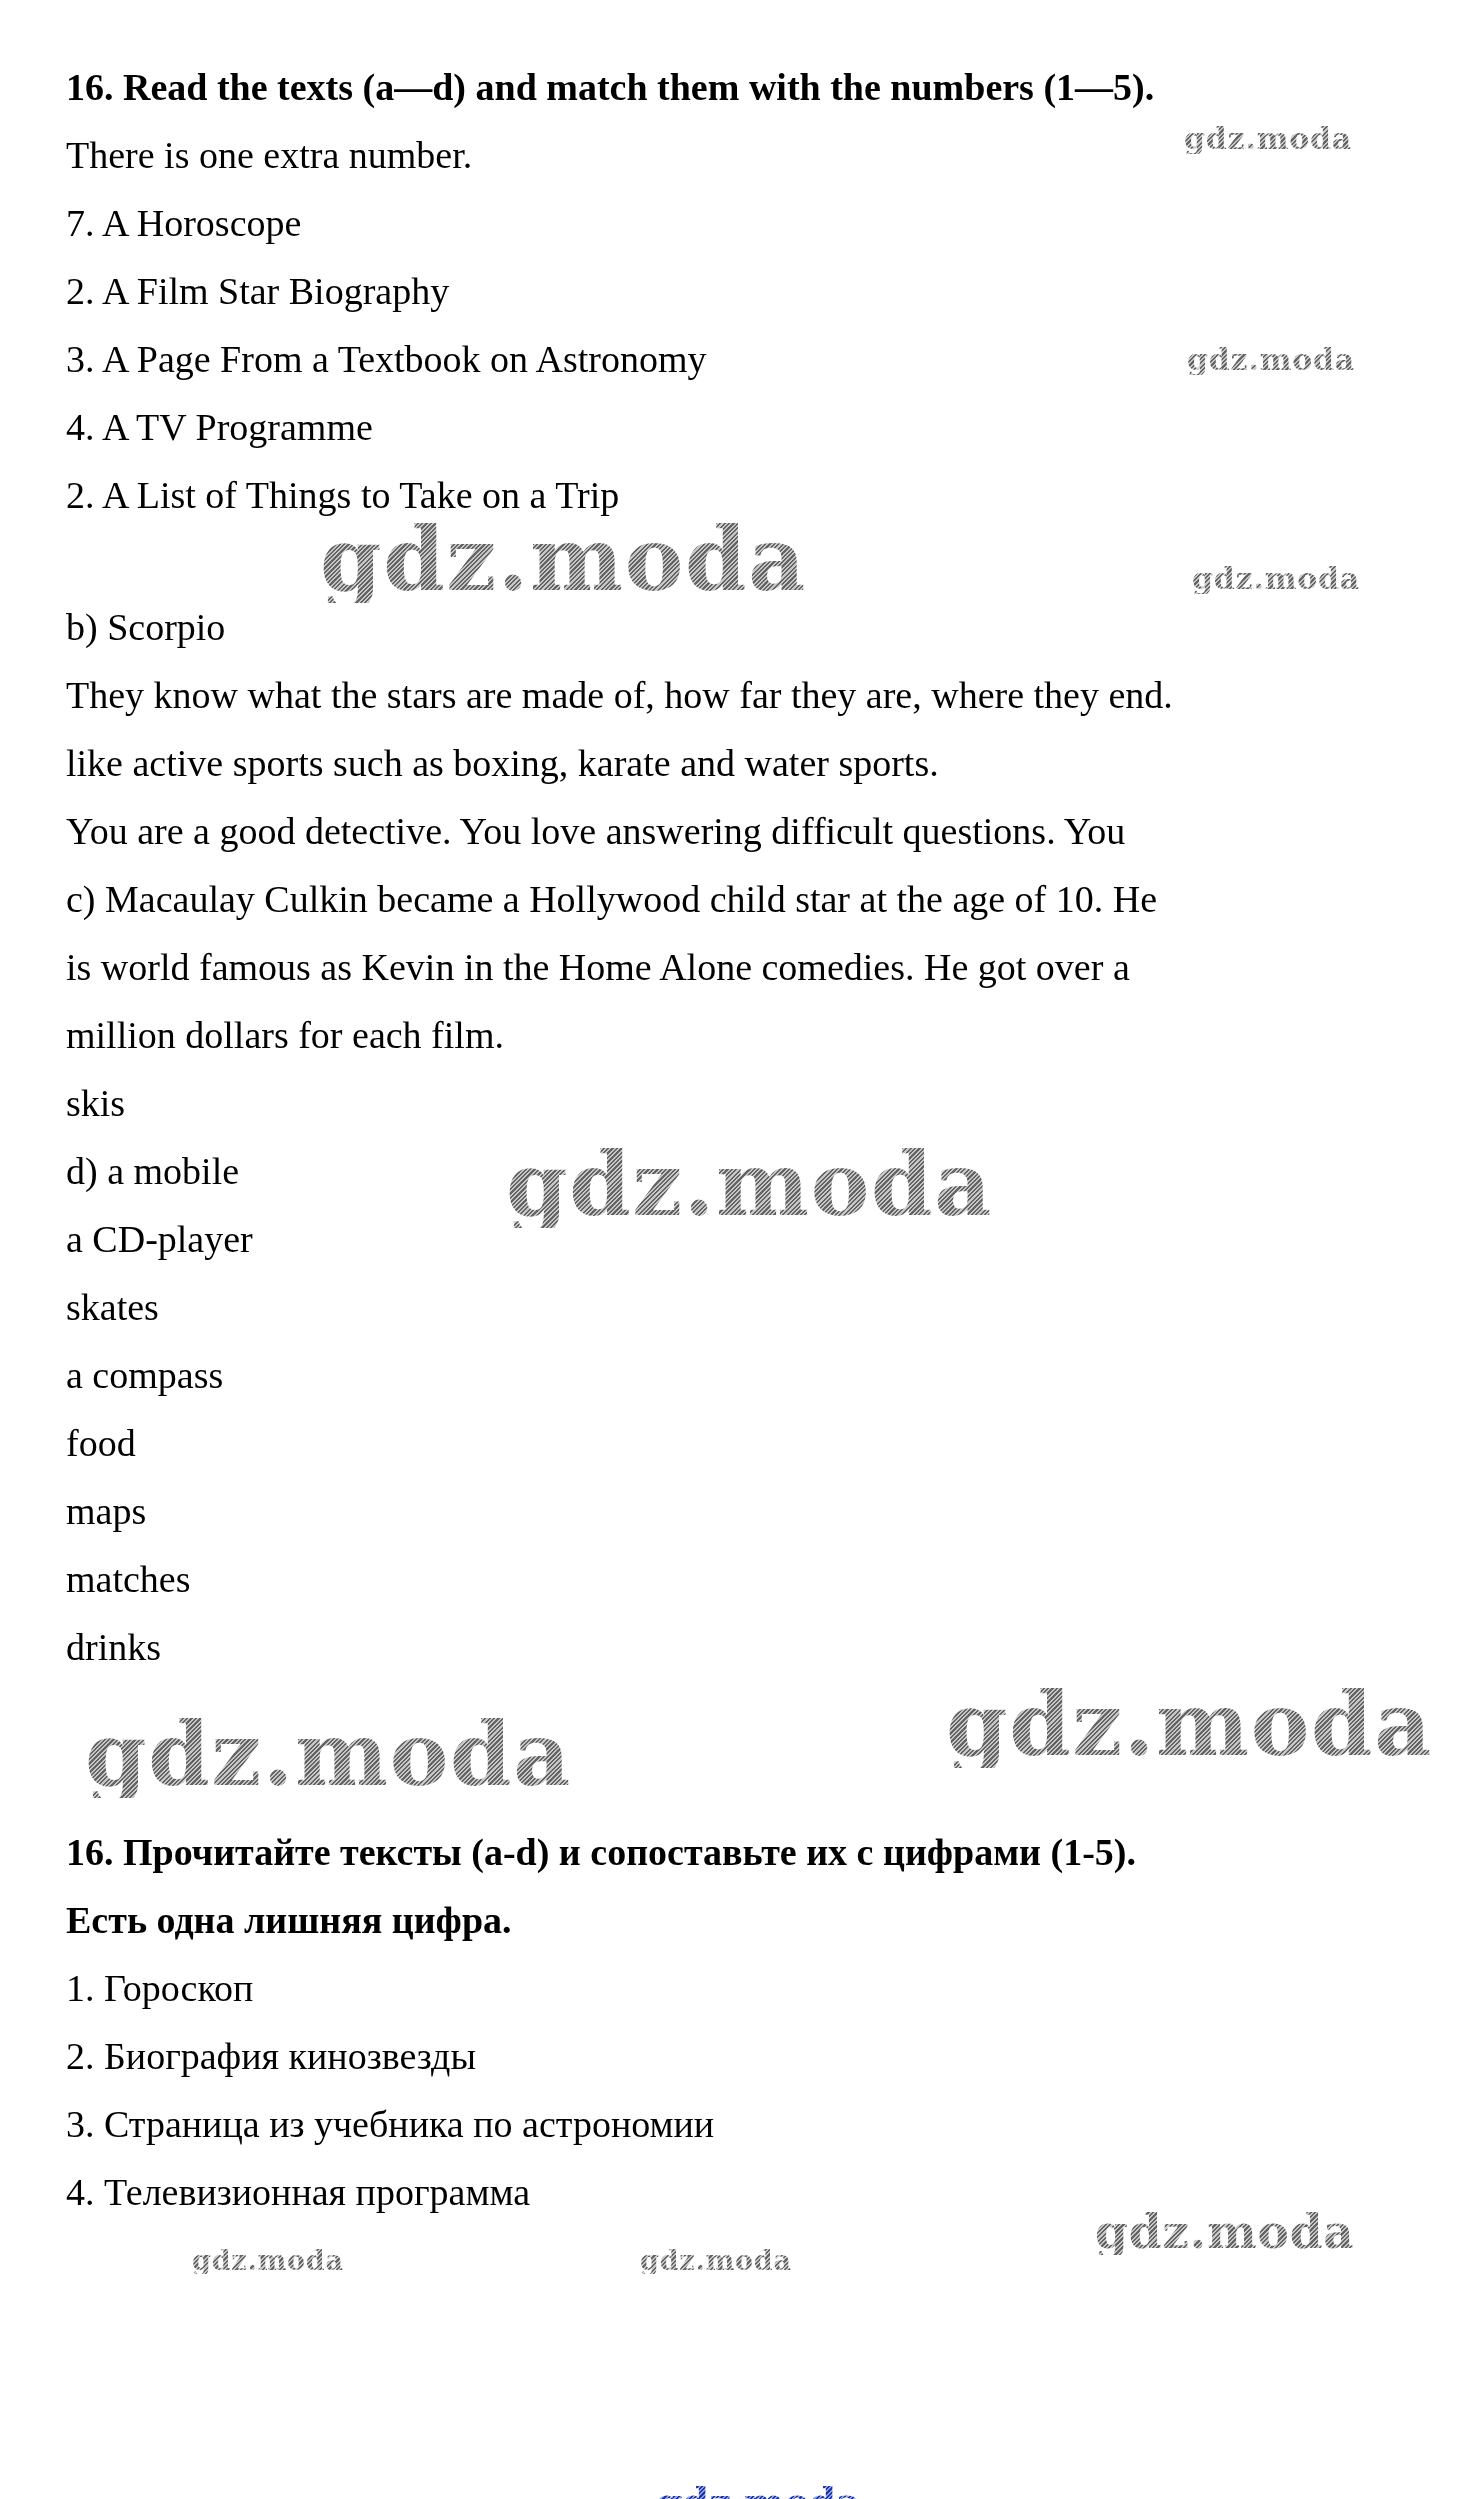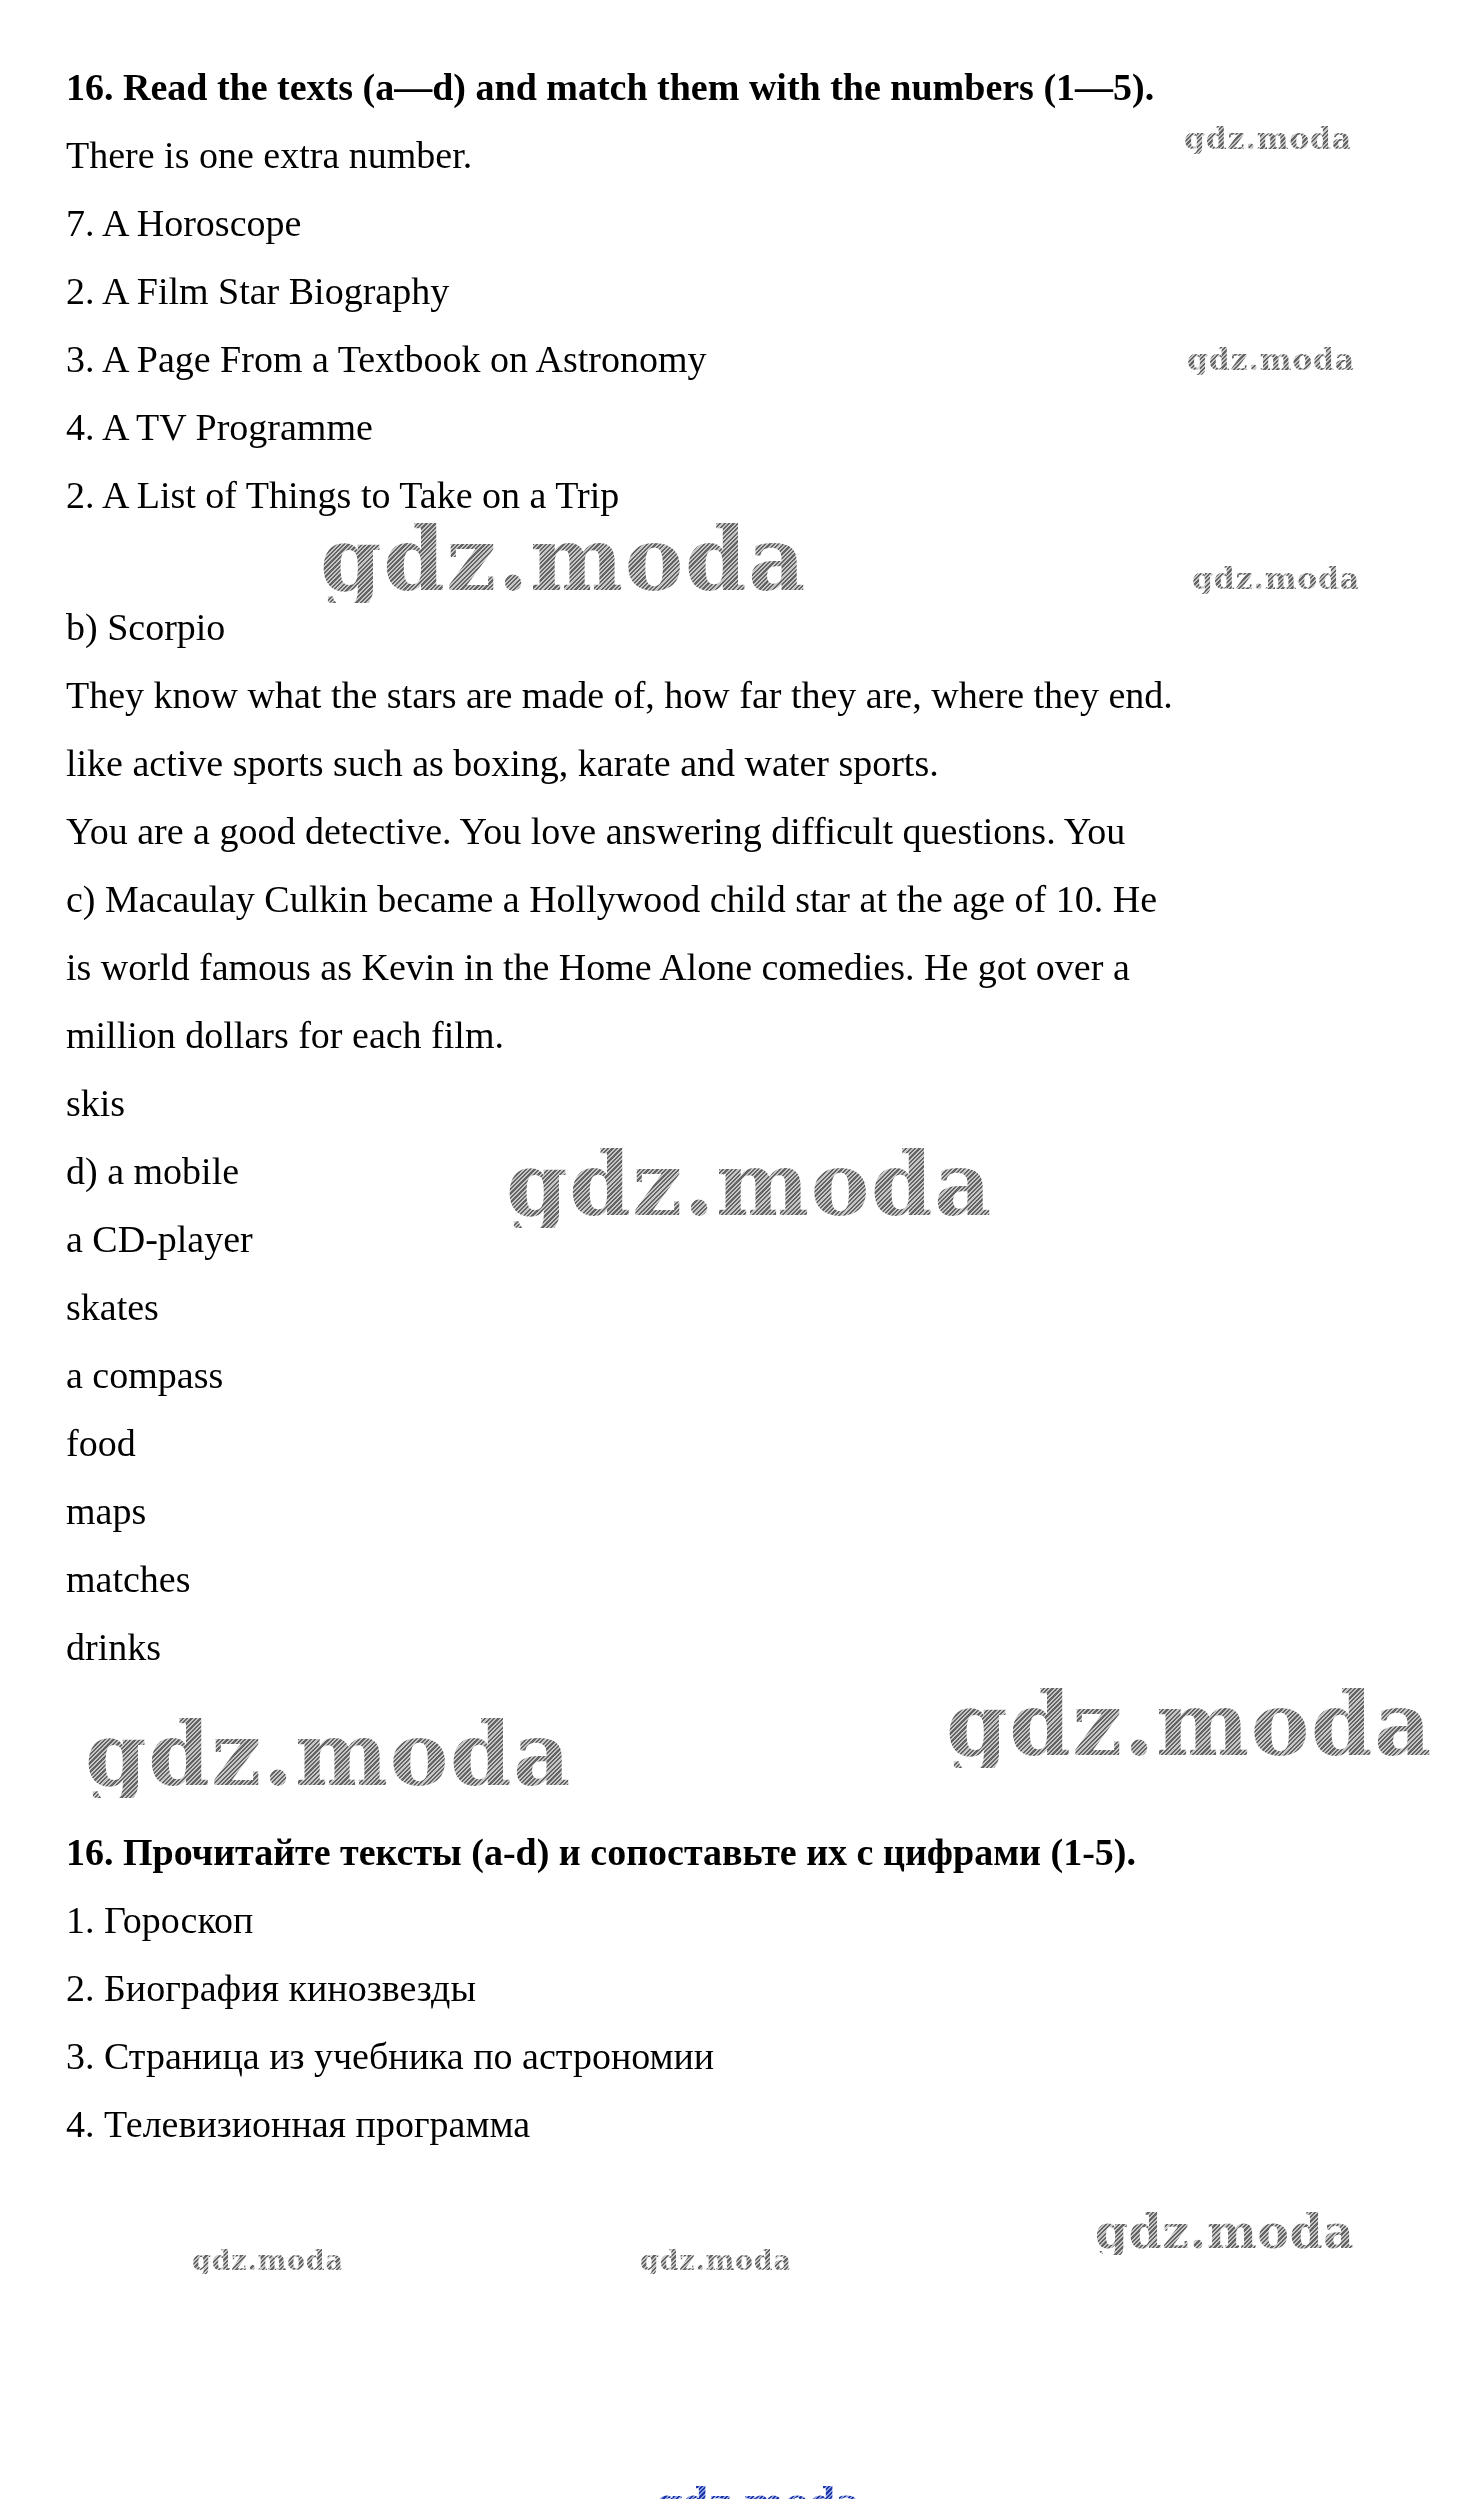--- a/index.html
+++ b/index.html
@@ -1,15 +1,15 @@
 <!DOCTYPE html>
 <html style="font-size:12.6px"><head>
 <meta charset="utf-8">
 <style>
-  * { margin: 0; padding: 0; box-sizing: border-box; border-radius: 13px; }
+  * { margin: 0; padding: 0; box-sizing: border-box; }
   html, body { background: #ffffff; }
   body {
     width: 1482px;
     height: 2500px;
     font-family: "Liberation Serif", "DejaVu Serif", serif;
     color: #000000;
   }
   .page {
     position: relative;
     width: 1482px;
@@ -122,20 +122,21 @@
     <p class="line">skates</p>
     <p class="line">a compass</p>
     <p class="line">food</p>
     <p class="line">maps</p>
     <p class="line">matches</p>
     <p class="line">drinks</p>
 
     <div class="spacer-ru"></div>
 
     <p class="line bold">16. Прочитайте тексты (a-d) и сопоставьте их с цифрами (1-5).</p>
+    <p class="line bold">Есть одна лишняя цифра.</p>
 
     <p class="line">1. Гороскоп</p>
     <p class="line">2. Биография кинозвезды</p>
     <p class="line">3. Страница из учебника по астрономии</p>
     <p class="line">4. Телевизионная программа</p>
 
   </div>
 
   <span class="wm wm-sm wm-1">gdz.moda</span>
   <span class="wm wm-sm wm-2">gdz.moda</span>

